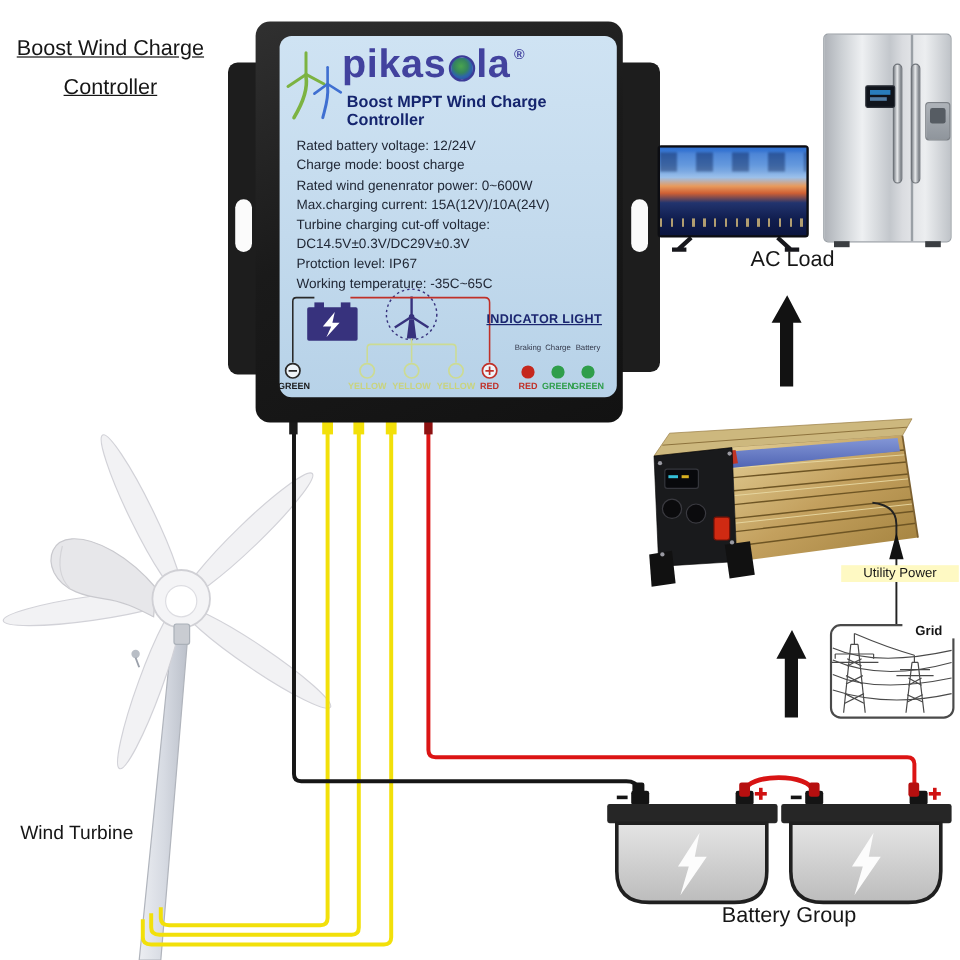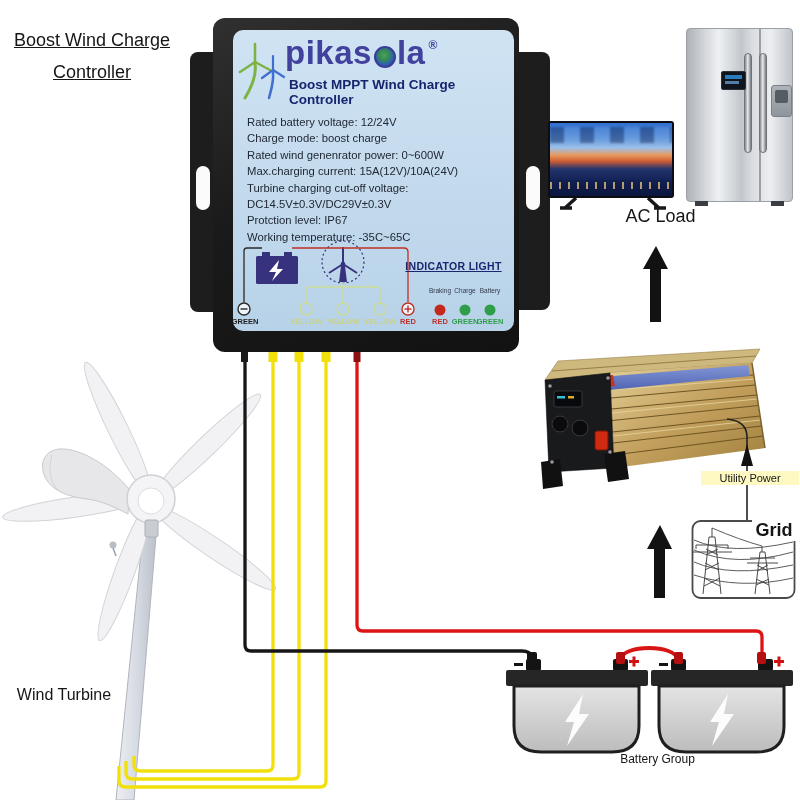--- a/index.html
+++ b/index.html
@@ -62,21 +62,21 @@
   #fr-display .seg2{margin:2px 6px 0 3px;height:3px;background:#7fc3ff;opacity:.6;}
   #fr-disp-water{position:absolute;left:84px;top:56px;width:19px;height:30px;border:1px solid #7c8187;
       border-radius:3px;background:linear-gradient(180deg,#aeb3b9,#8f959c);}
   #fr-disp-water .inner{margin:4px 3px;height:13px;background:#565c63;border-radius:2px;}
   .fr-foot{position:absolute;bottom:-5px;width:13px;height:5px;background:#3a3d41;}
   #fr-foot-l{left:8px;} #fr-foot-r{right:8px;}
 
   .lbl2{line-height:32px;font-size:18px;text-decoration:underline;}
   #lbl-wind div{line-height:38px;font-size:16px;}
   #lbl-utility{background:#fef9c3;padding:1px 2px;font-size:11px;}
-  #lbl-grid{background:#fff;font-size:18px;font-weight:bold;padding:0 2px;}
+  #lbl-grid{background:#fff;font-size:11px;font-weight:bold;padding:0 2px;}
 </style>
 </head>
 <body>
 
 <div id="canvas">
 
   <svg id="scene" width="800" height="800" viewBox="0 0 800 800">
     <defs>
       <linearGradient id="poleGrad" x1="0" y1="0" x2="1" y2="0">
         <stop offset="0" stop-color="#eceef2"></stop>
@@ -344,14 +344,14 @@
   <div class="lbl lbl2" style="left:2px;top:24px;width:180px;">
     <div>Boost Wind Charge</div>
     <div>Controller</div>
   </div>
   <div class="lbl" style="left:598px;top:206px;width:125px;font-size:18px;">AC Load</div>
   <div class="lbl" id="lbl-utility" style="left:701px;top:471px;width:94px;">Utility Power</div>
   <div class="lbl" id="lbl-grid" style="left:752px;top:520px;width:40px;">Grid</div>
   <div class="lbl" id="lbl-wind" style="left:0px;top:676px;width:128px;">
     <div>Wind Turbine</div>
   </div>
-  <div class="lbl" style="left:570px;top:752px;width:175px;font-size:12px;">Battery Group</div>
+  <div class="lbl" style="left:570px;top:752px;width:175px;font-size:18px;">Battery Group</div>
 </div>
 
 </body></html>

